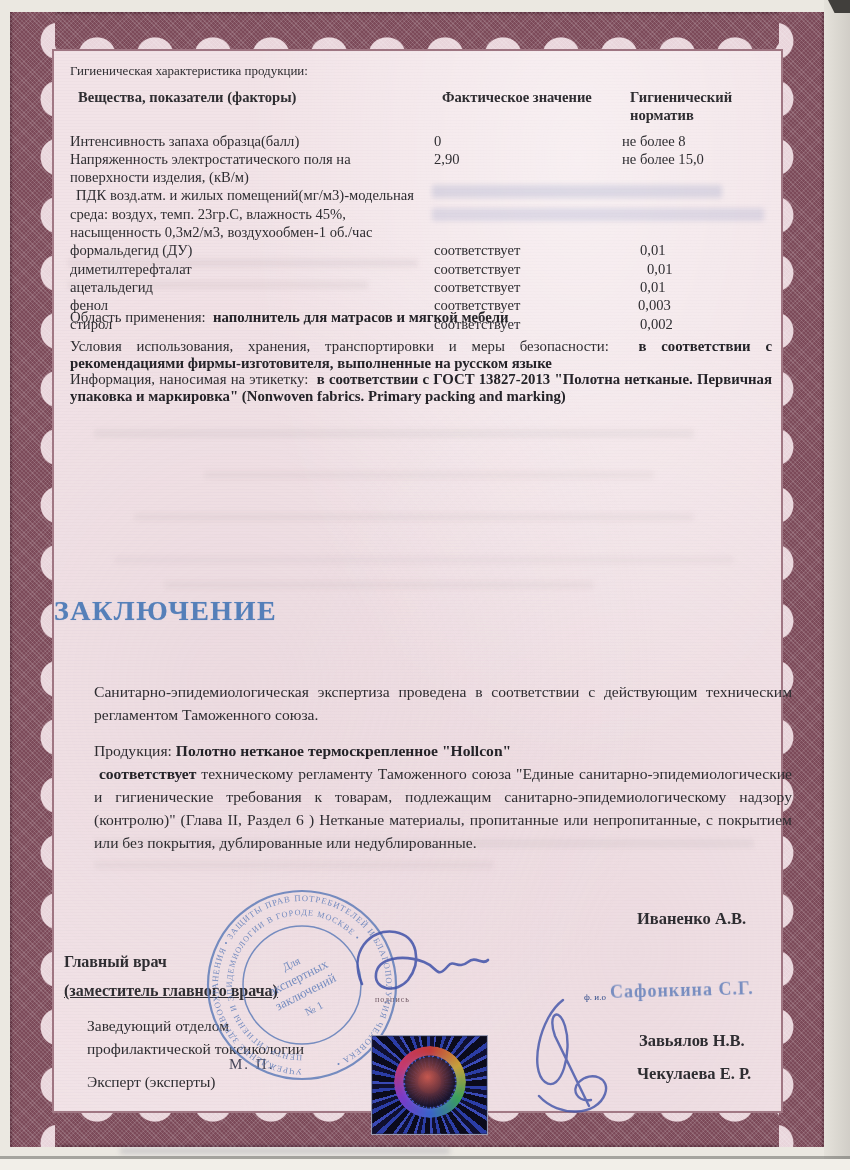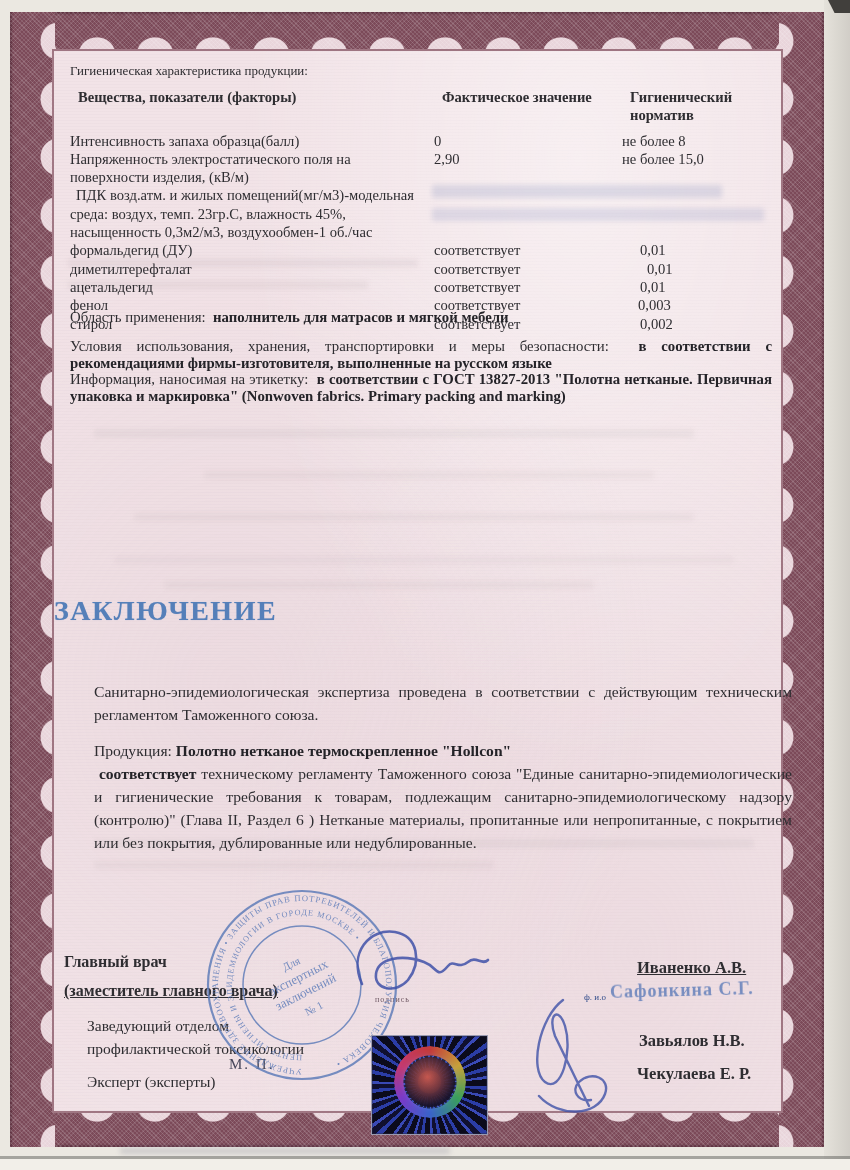--- a/index.html
+++ b/index.html
@@ -189,21 +189,21 @@
     </div>
 
     <div class="abs role-b" style="left:10px;top:902px;">Главный врач</div>
     <div class="abs role-b" style="left:10px;top:931px;text-decoration:underline;">(заместитель главного врача)</div>
     <div class="abs role-n" style="left:33px;top:966px;">Заведующий отделом</div>
     <div class="abs role-n" style="left:33px;top:989px;">профилактической токсикологии</div>
     <div class="abs role-n" style="left:33px;top:1022px;">Эксперт (эксперты)</div>
     <div class="abs mp" style="left:175px;top:983px;margin-top:22px;">М. П.</div>
     <div class="abs podpis" style="left:321px;top:944px;">подпись</div>
 
-    <div class="abs name" style="left:583px;top:907px;text-decoration:underline;">Иваненко А.В.</div>
+    <div class="abs name" style="left:583px;top:858px;">Иваненко А.В.</div>
     <div class="abs fio" style="left:530px;top:941px;">ф. и.о</div>
     <div class="abs stamped-name" style="left:556px;top:929px;">Сафонкина С.Г.</div>
     <div class="abs name" style="left:585px;top:980px;">Завьялов Н.В.</div>
     <div class="abs name" style="left:583px;top:1013px;">Чекулаева Е. Р.</div>
   </div>
 
   <div class="stamp">
     <svg viewBox="0 0 194 194" width="194" height="194">
       <circle cx="97" cy="97" r="94" fill="none" stroke="#5b7ab8" stroke-width="2.2"></circle>
       <circle cx="97" cy="97" r="59" fill="none" stroke="#5b7ab8" stroke-width="1.5"></circle>

